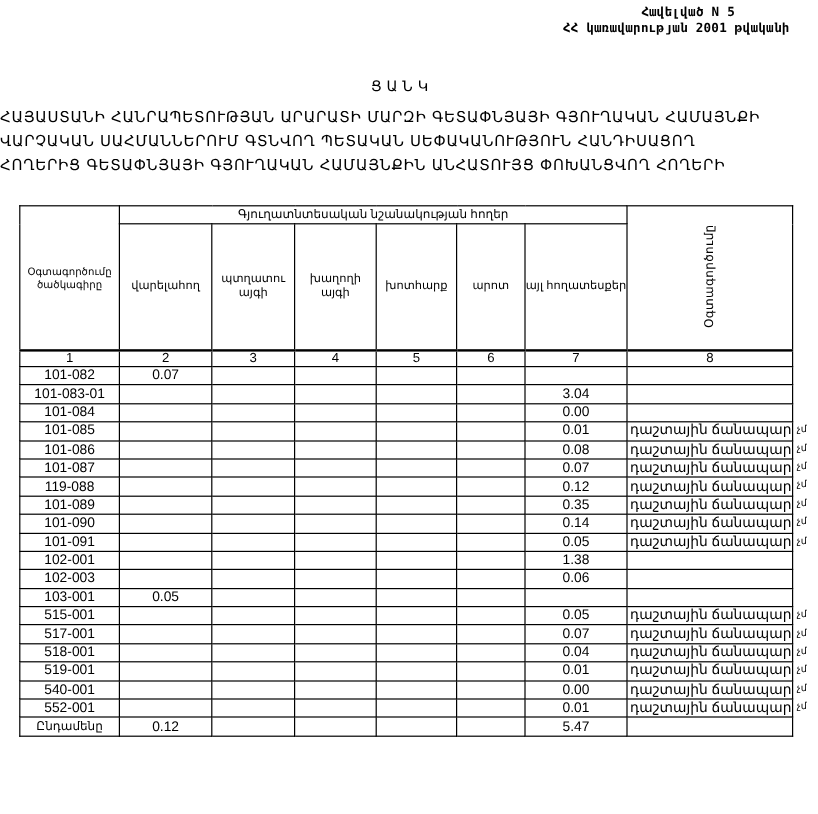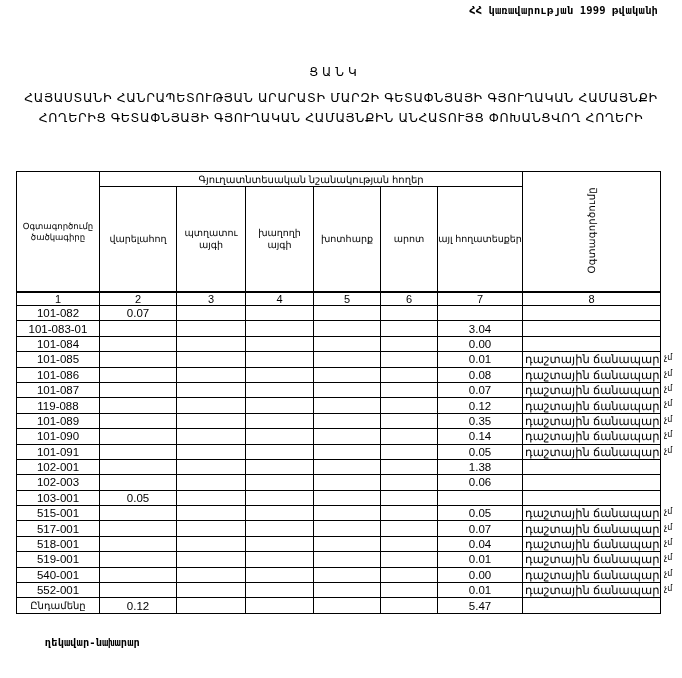--- a/index.html
+++ b/index.html
@@ -12,21 +12,21 @@
       font-family: "DejaVu Sans Mono", "Liberation Mono", monospace;
       font-size: 10.5px; line-height: 14px; font-weight: bold; letter-spacing: 0.2px;
     }
     .annex div { white-space: nowrap; }
     .annex .l1 { padding-left: 20px; }
     .doc-title {
       position: absolute; left: 0; width: 670px; top: 65px; text-align: center;
       font-size: 12px; letter-spacing: 4px;
     }
     .heading {
-      position: absolute; left: 0; width: 682px; top: 88px; text-align: center;
+      position: absolute; left: 0; width: 682px; top: 88px; text-align: left;
       font-size: 12.5px; line-height: 20px; letter-spacing: 0.6px; text-transform: uppercase;
     }
     table.main {
       position: absolute; left: 16px; top: 171px; width: 644px;
       border-collapse: collapse; table-layout: fixed;
       font-family: "Liberation Sans", sans-serif; font-size: 11px;
     }
     table.main td { border: 1px solid #000; padding: 0; text-align: center; vertical-align: middle; overflow: hidden; white-space: nowrap; }
     table.main tr.hrow1 td { height: 14px; }
     table.main tr.hrow2 td { height: 104px; white-space: normal; font-size: 9.5px; line-height: 12px; }
@@ -49,27 +49,29 @@
     .signer {
       position: absolute; left: 520px; top: 695px;
       font-family: "DejaVu Sans Mono", "Liberation Mono", monospace;
       font-size: 10.5px; font-weight: bold;
     }
   </style>
 </head>
 <body>
 
 <div class="annex">
-  <div>ՀՀ կառավարության 1999 թվականի</div>
+  <div class="l1">Հավելված N 5</div>
+  <div>ՀՀ կառավարության 2001 թվականի</div>
 </div>
 
 <div class="doc-title">ՑԱՆԿ</div>
 
 <div class="heading">
   <div>ՀԱՅԱՍՏԱՆԻ ՀԱՆՐԱՊԵՏՈՒԹՅԱՆ ԱՐԱՐԱՏԻ ՄԱՐԶԻ ԳԵՏԱՓՆՅԱՅԻ ԳՅՈՒՂԱԿԱՆ  ՀԱՄԱՅՆՔԻ</div>
+  <div>ՎԱՐՉԱԿԱՆ ՍԱՀՄԱՆՆԵՐՈՒՄ  ԳՏՆՎՈՂ  ՊԵՏԱԿԱՆ ՍԵՓԱԿԱՆՈՒԹՅՈՒՆ  ՀԱՆԴԻՍԱՑՈՂ</div>
   <div>ՀՈՂԵՐԻՑ ԳԵՏԱՓՆՅԱՅԻ ԳՅՈՒՂԱԿԱՆ ՀԱՄԱՅՆՔԻՆ ԱՆՀԱՏՈՒՅՑ ՓՈԽԱՆՑՎՈՂ ՀՈՂԵՐԻ</div>
 </div>
 
 <table class="main">
   <colgroup>
     <col style="width:83px">
       <col style="width:77px">
       <col style="width:69px">
       <col style="width:68px">
     <col style="width:67px">
@@ -316,15 +318,14 @@
     <span class="outside-mark" style="top: 445.6px;">չմ</span>
     <span class="outside-mark" style="top: 507.2px;">չմ</span>
     <span class="outside-mark" style="top: 522.6px;">չմ</span>
     <span class="outside-mark" style="top: 538px;">չմ</span>
     <span class="outside-mark" style="top: 553.4px;">չմ</span>
     <span class="outside-mark" style="top: 568.8px;">չմ</span>
     <span class="outside-mark" style="top: 584.2px;">չմ</span>
   </div>
 
 <div class="signature">
-  <div>ղեկավար-նախարար</div>
 </div>
 <div class="signer">Մ. Թոփուզյան</div>
 
 </body></html>

